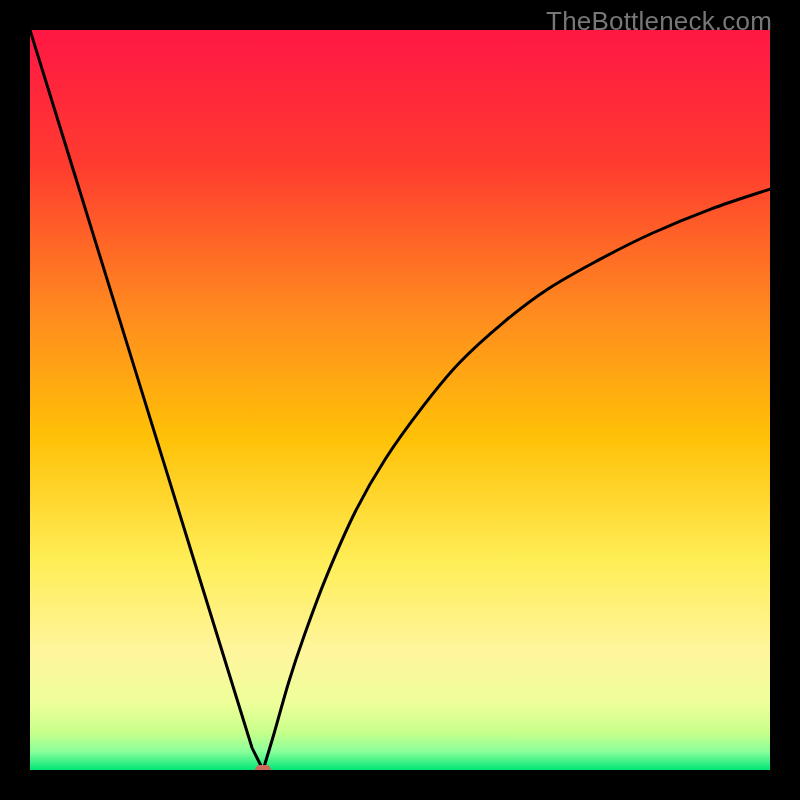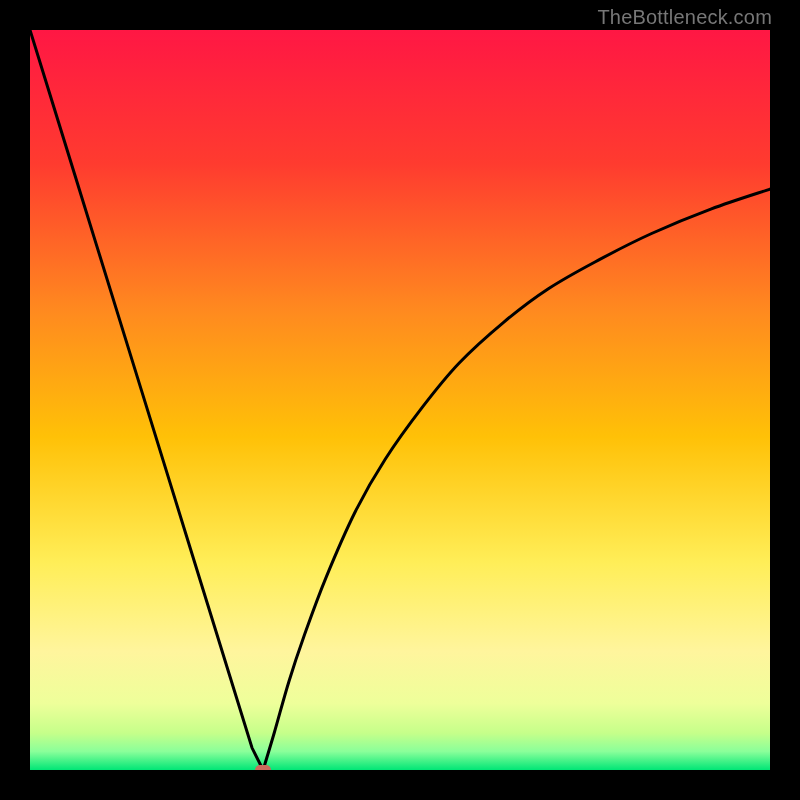--- a/index.html
+++ b/index.html
@@ -21,21 +21,21 @@
     position: absolute;
     left: 30px; top: 30px;
     width: 740px; height: 740px;
     overflow: hidden;
   }
   .watermark {
     position: absolute;
     top: 6px;
     right: 28px;
     color: #777;
-    font-size: 20px;
+    font-size: 26px;
     font-weight: 400;
     letter-spacing: 0.2px;
   }
   .marker {
     position: absolute;
     width: 16px;
     height: 10px;
     border-radius: 5px;
     transform: translate(-50%, -50%);
   }

